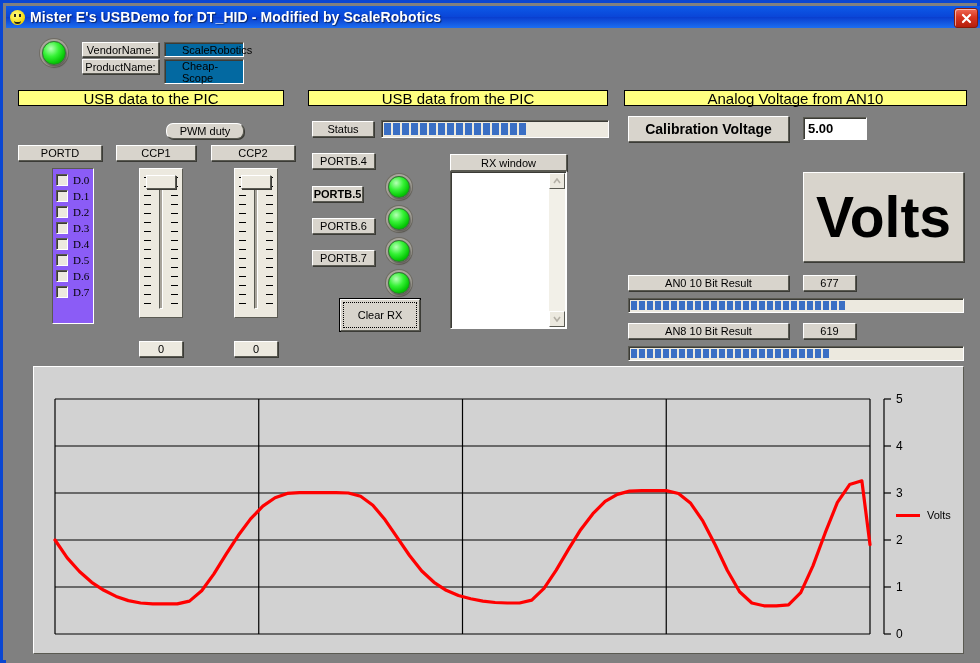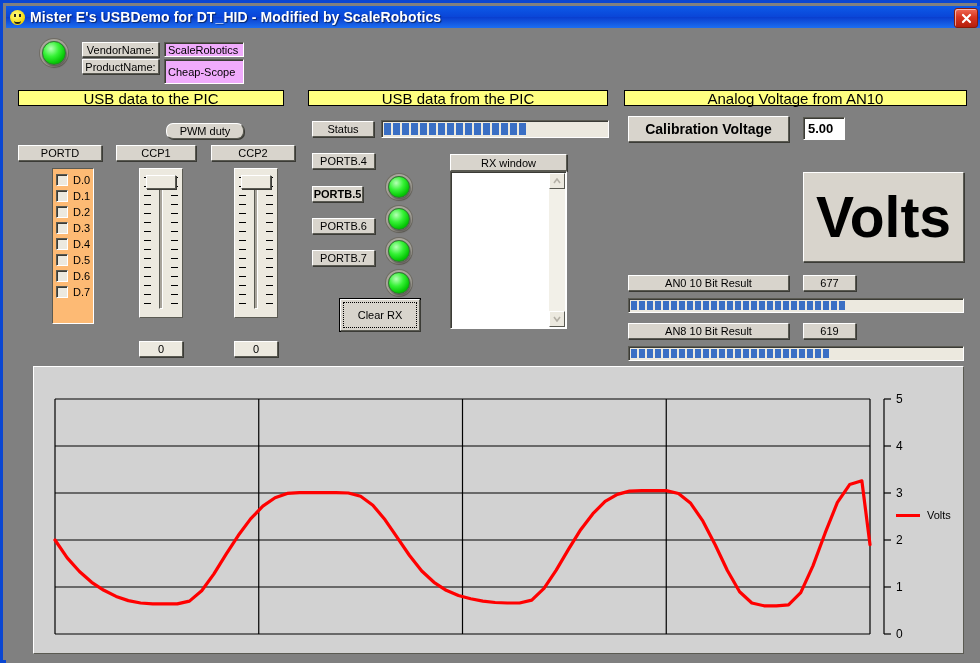--- a/index.html
+++ b/index.html
@@ -66,40 +66,41 @@
     box-sizing:border-box;
   }
   .lbl.flat{ background:#ece9df; }
   .yellowbar{
     background:#ffff80;border:1px solid #000;
     font-size:15px;color:#000;text-align:center;
     display:flex;align-items:center;justify-content:center;
     box-sizing:border-box;
   }
   .field{
-    background:#f0abfc;
+    background:#0369a1;
     border-top:1px solid #5a5a52;border-left:1px solid #5a5a52;
     border-right:1px solid #fff;border-bottom:1px solid #fff;
     box-shadow:inset 1px 1px 0 #3b3b36;
-    font-size:11px;color:#000;padding-left:3px;
+    font-size:11px;color:#000;padding-left:17px;
     display:flex;align-items:center;box-sizing:border-box;
   }
   .whitefield{
     background:#fff;
     border-top:1px solid #5a5a52;border-left:1px solid #5a5a52;
     border-right:1px solid #fff;border-bottom:1px solid #fff;
     box-shadow:inset 1px 1px 0 #3b3b36;
     font-size:13px;font-weight:bold;color:#000;padding-left:4px;
     display:flex;align-items:center;box-sizing:border-box;
   }
   .sunken{
-    background:#fdba74;
-    border-top:1px solid #5a5a52;border-left:1px solid #5a5a52;
-    border-right:1px solid #fff;border-bottom:1px solid #fff;
-    box-sizing:border-box;
+    background:#8b5cf6;
+    border-top:1px solid #5a5a52;border-left:1px solid #5a5a52;
+    border-right:1px solid #fff;border-bottom:1px solid #fff;
+    box-sizing:border-box;
+    font-family:Liberation Serif, serif;
   }
 
   
   .led{
     border-radius:50%;
     background:radial-gradient(circle at 36% 30%,#b6ffb6 0%,#36f236 38%,#06c806 70%,#049804 100%);
     border:1px solid #2f7a2f;
     box-shadow:1px 2px 2px rgba(0,0,0,.45),
                0 0 0 2px #a9a69c, 0 0 0 3px #6f6c64;
     box-sizing:border-box;
@@ -416,21 +417,21 @@
             <svg width="8" height="6" viewBox="0 0 8 6">
               <path d="M1 1 L4 5 L7 1" fill="none" stroke="#b4b0a6" stroke-width="1.6"></path>
             </svg>
           </div>
         </div>
       </div>
 
       <div class="yellowbar" style="position:absolute;left:618px;top:62px;width:343px;height:16px;">Analog Voltage from AN10</div>
 
       <div class="lbl" style="position:absolute;left:622px;top:88px;width:161px;height:26px;font-size:14px;font-weight:bold;">Calibration Voltage</div>
-      <div class="whitefield" style="position:absolute;left:797px;top:89px;width:42px;height:23px;">5.00</div>
+      <div class="whitefield" style="position:absolute;left:797px;top:89px;width:64px;height:23px;">5.00</div>
 
       <div class="bigbox" style="position:absolute;left:797px;top:144px;width:161px;height:90px;background:#d8d4cc;">
         <span>Volts</span>
       </div>
 
       <div class="lbl" style="position:absolute;left:622px;top:247px;width:161px;height:16px;">AN0 10 Bit Result</div>
       <div class="lbl" style="position:absolute;left:797px;top:247px;width:53px;height:16px;">677</div>
       <div class="prog" style="position:absolute;left:622px;top:270px;width:336px;height:15px;">
           <i style="width: 6px;"></i>
           <i style="width: 6px;"></i>

